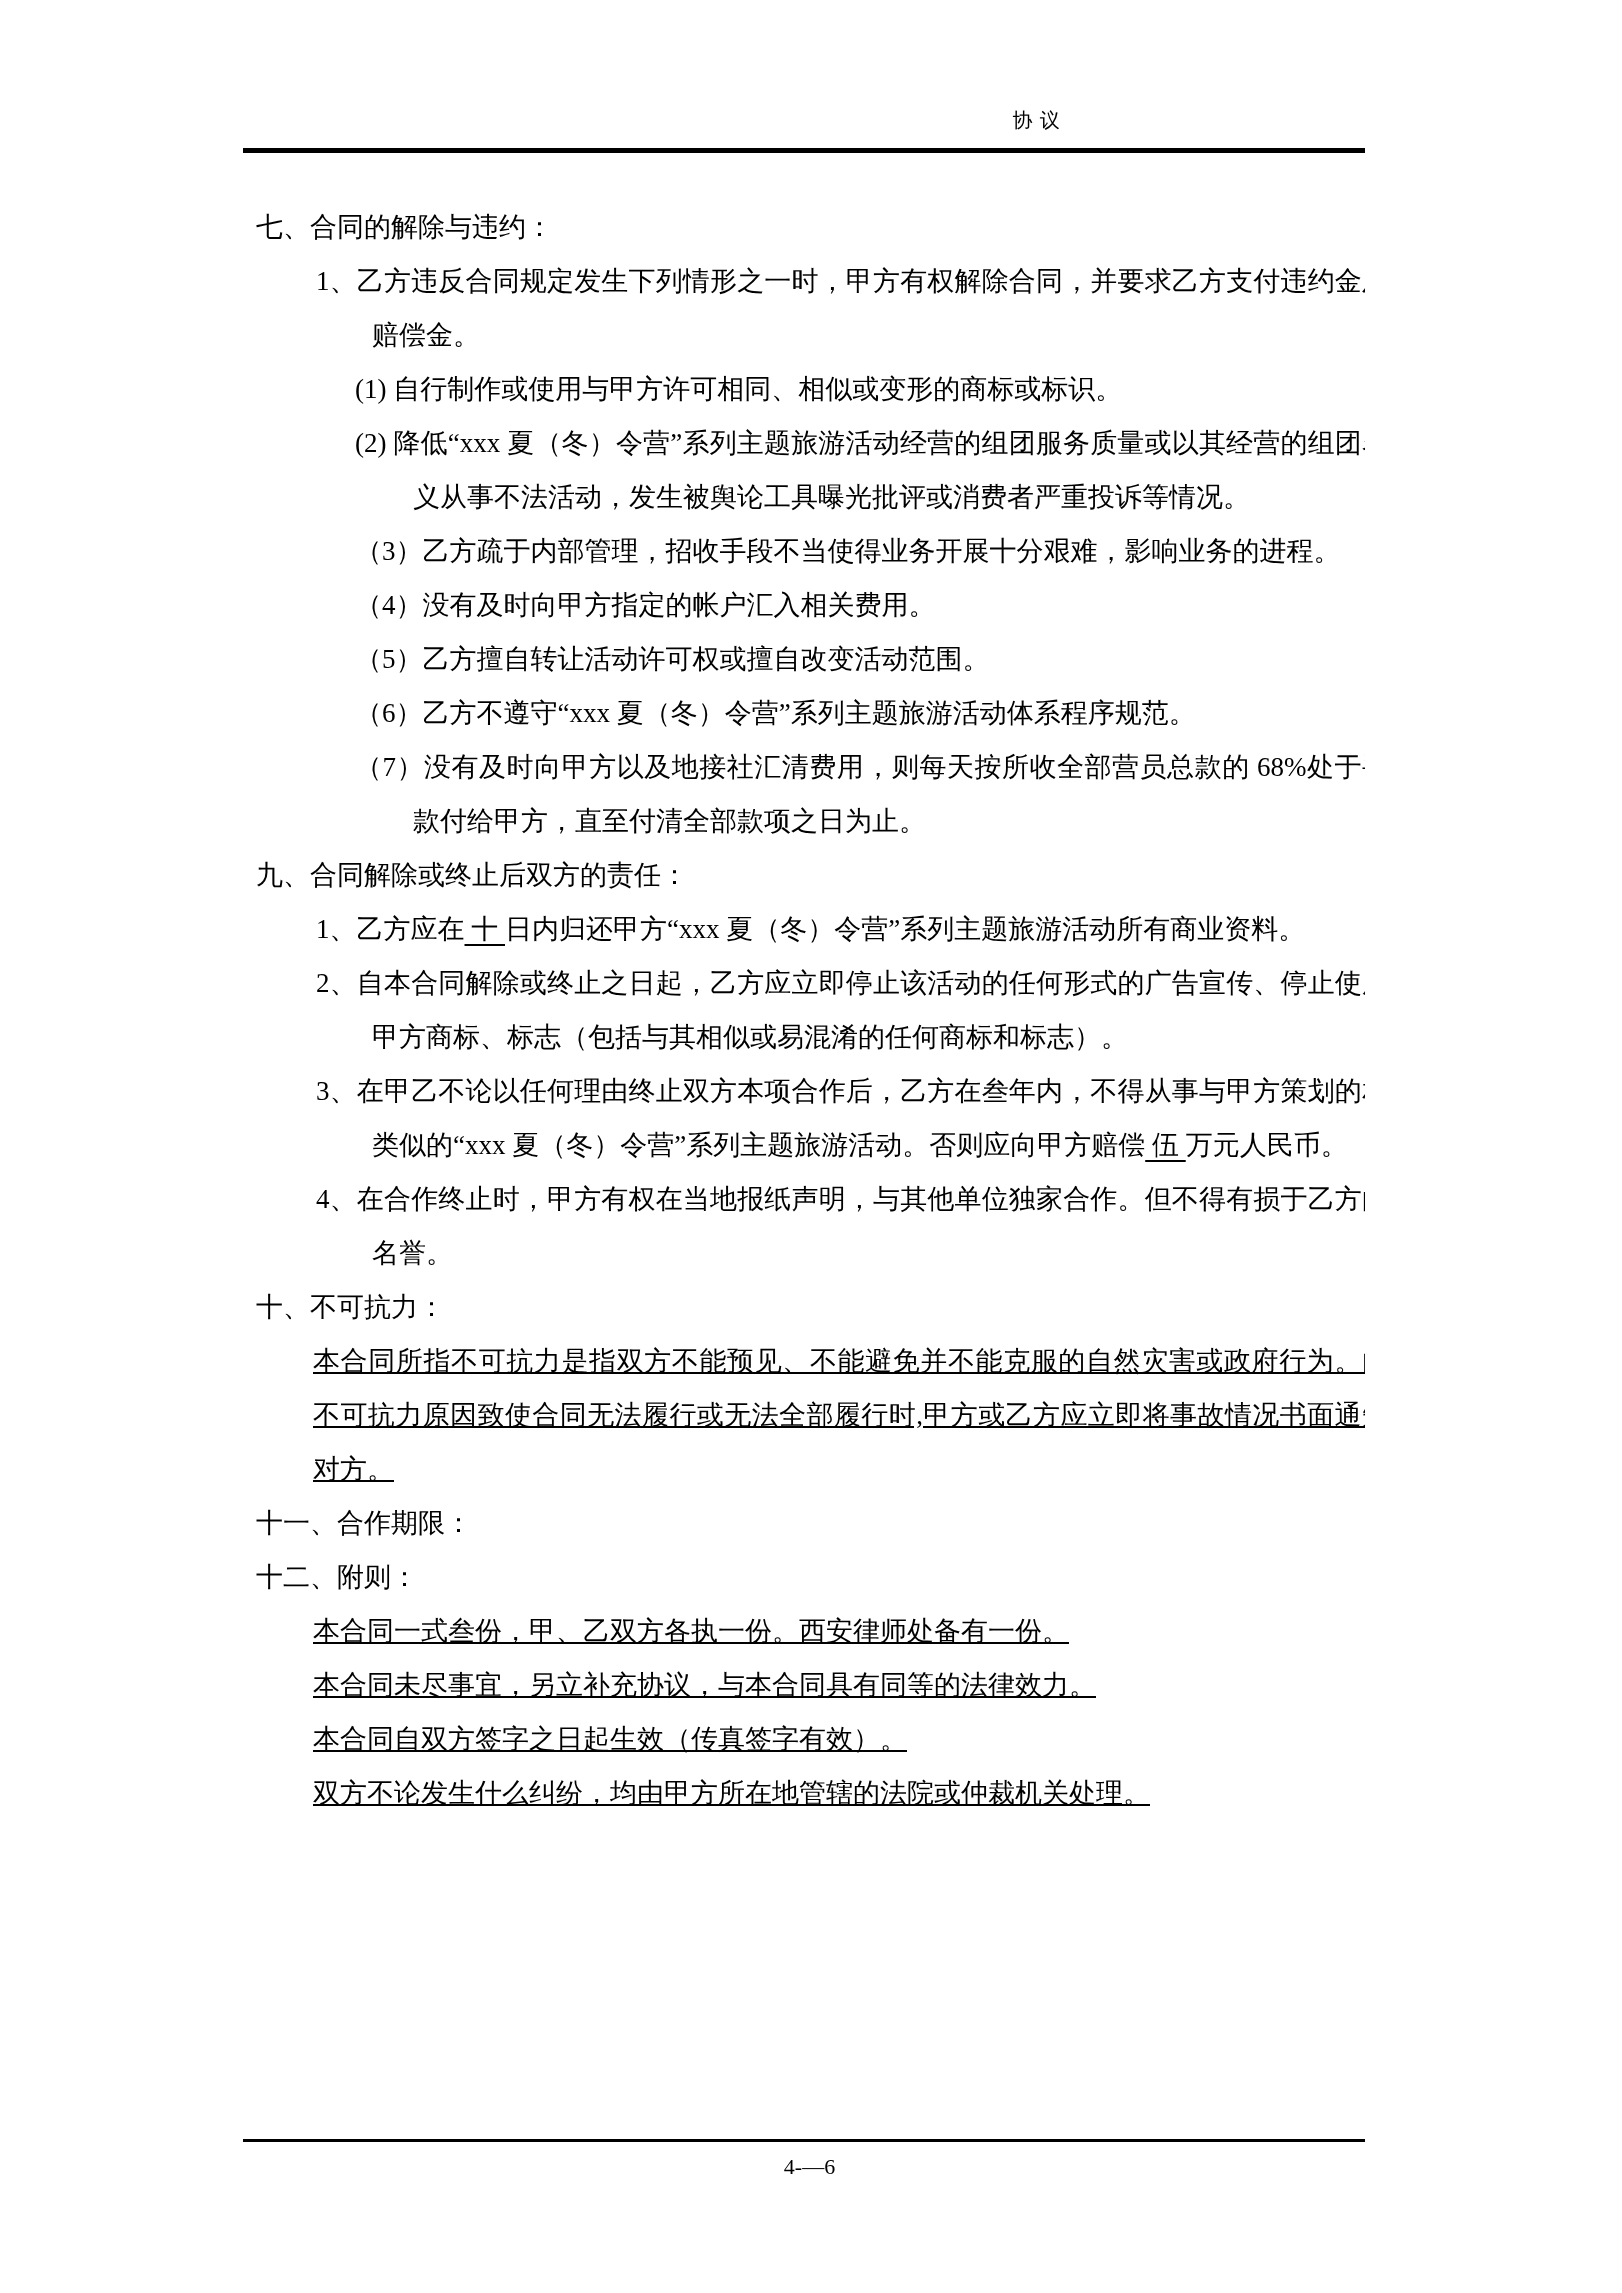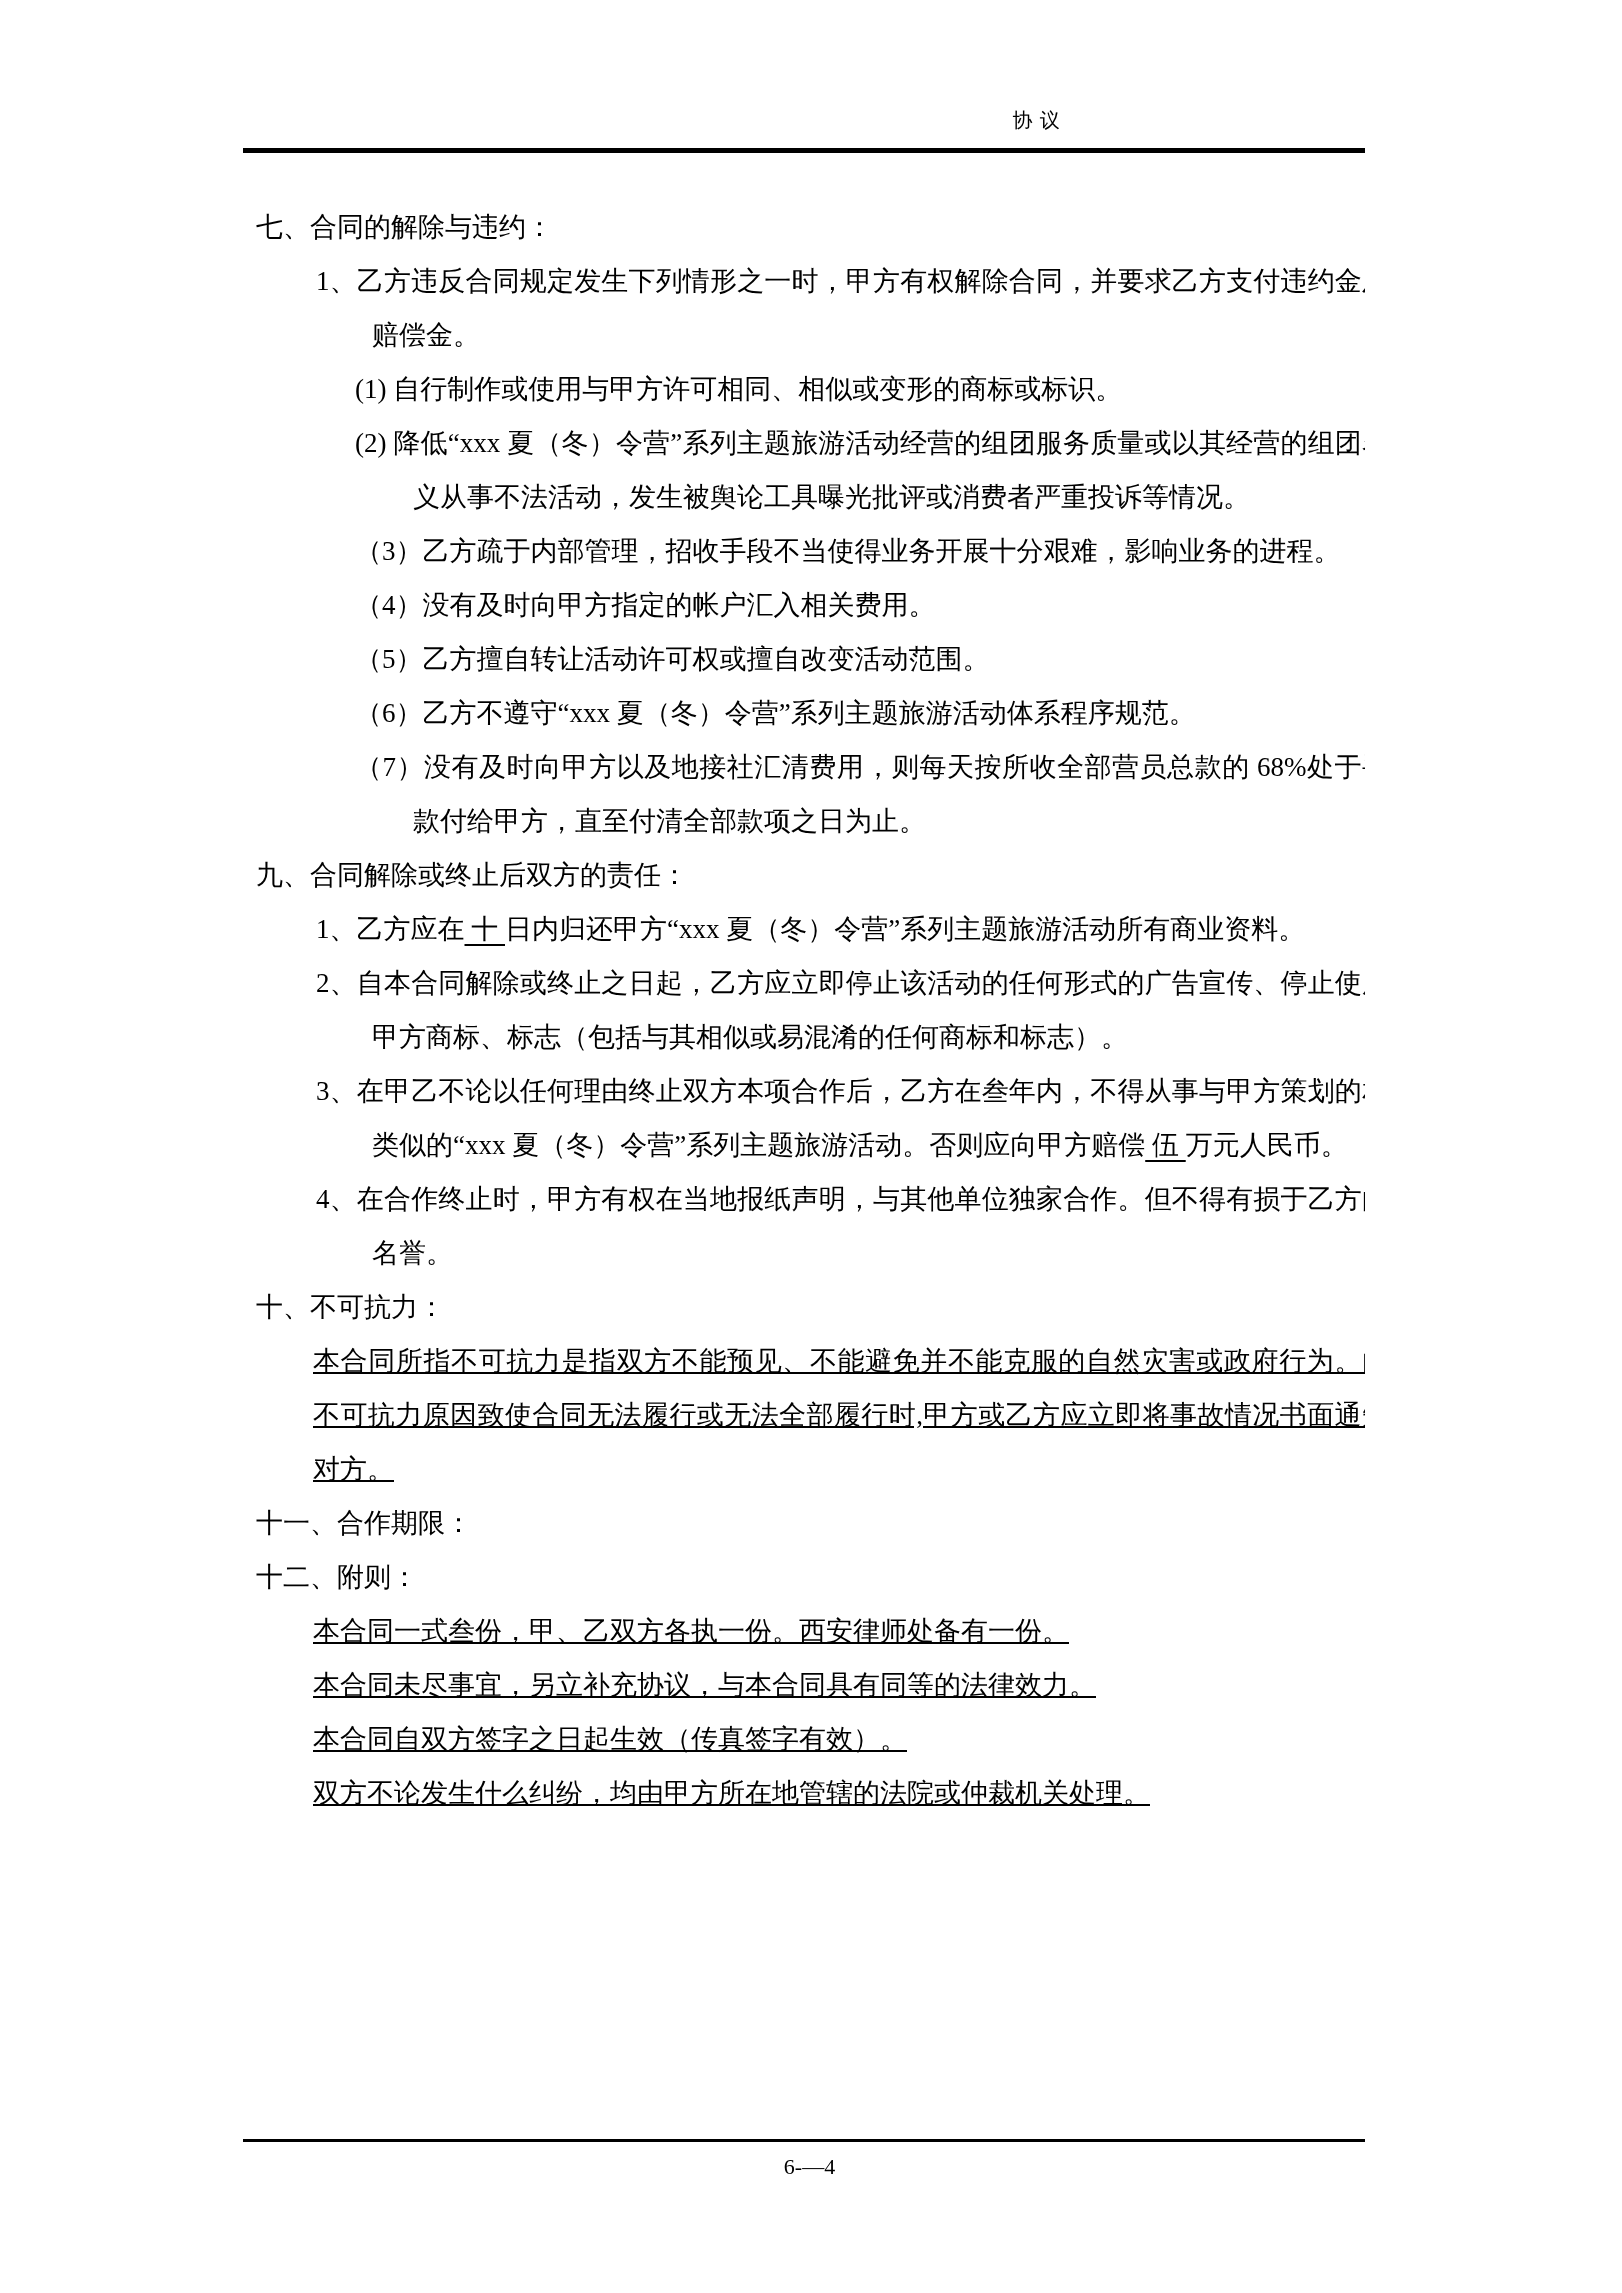--- a/index.html
+++ b/index.html
@@ -121,16 +121,16 @@
     <div class="line sec">十二、附则：</div>
 
     <div class="line pind">本合同一式叁份，甲、乙双方各执一份。西安律师处备有一份。</div>
     <div class="line pind">本合同未尽事宜，另立补充协议，与本合同具有同等的法律效力。</div>
     <div class="line pind">本合同自双方签字之日起生效（传真签字有效）。</div>
     <div class="line pind">双方不论发生什么纠纷，均由甲方所在地管辖的法院或仲裁机关处理。</div>
 
   </div>
 
   <div class="footer-rule"></div>
-  <div class="page-number">6-—4</div>
+  <div class="page-number">4-—6</div>
 
 </div>
 
 
 </body></html>

